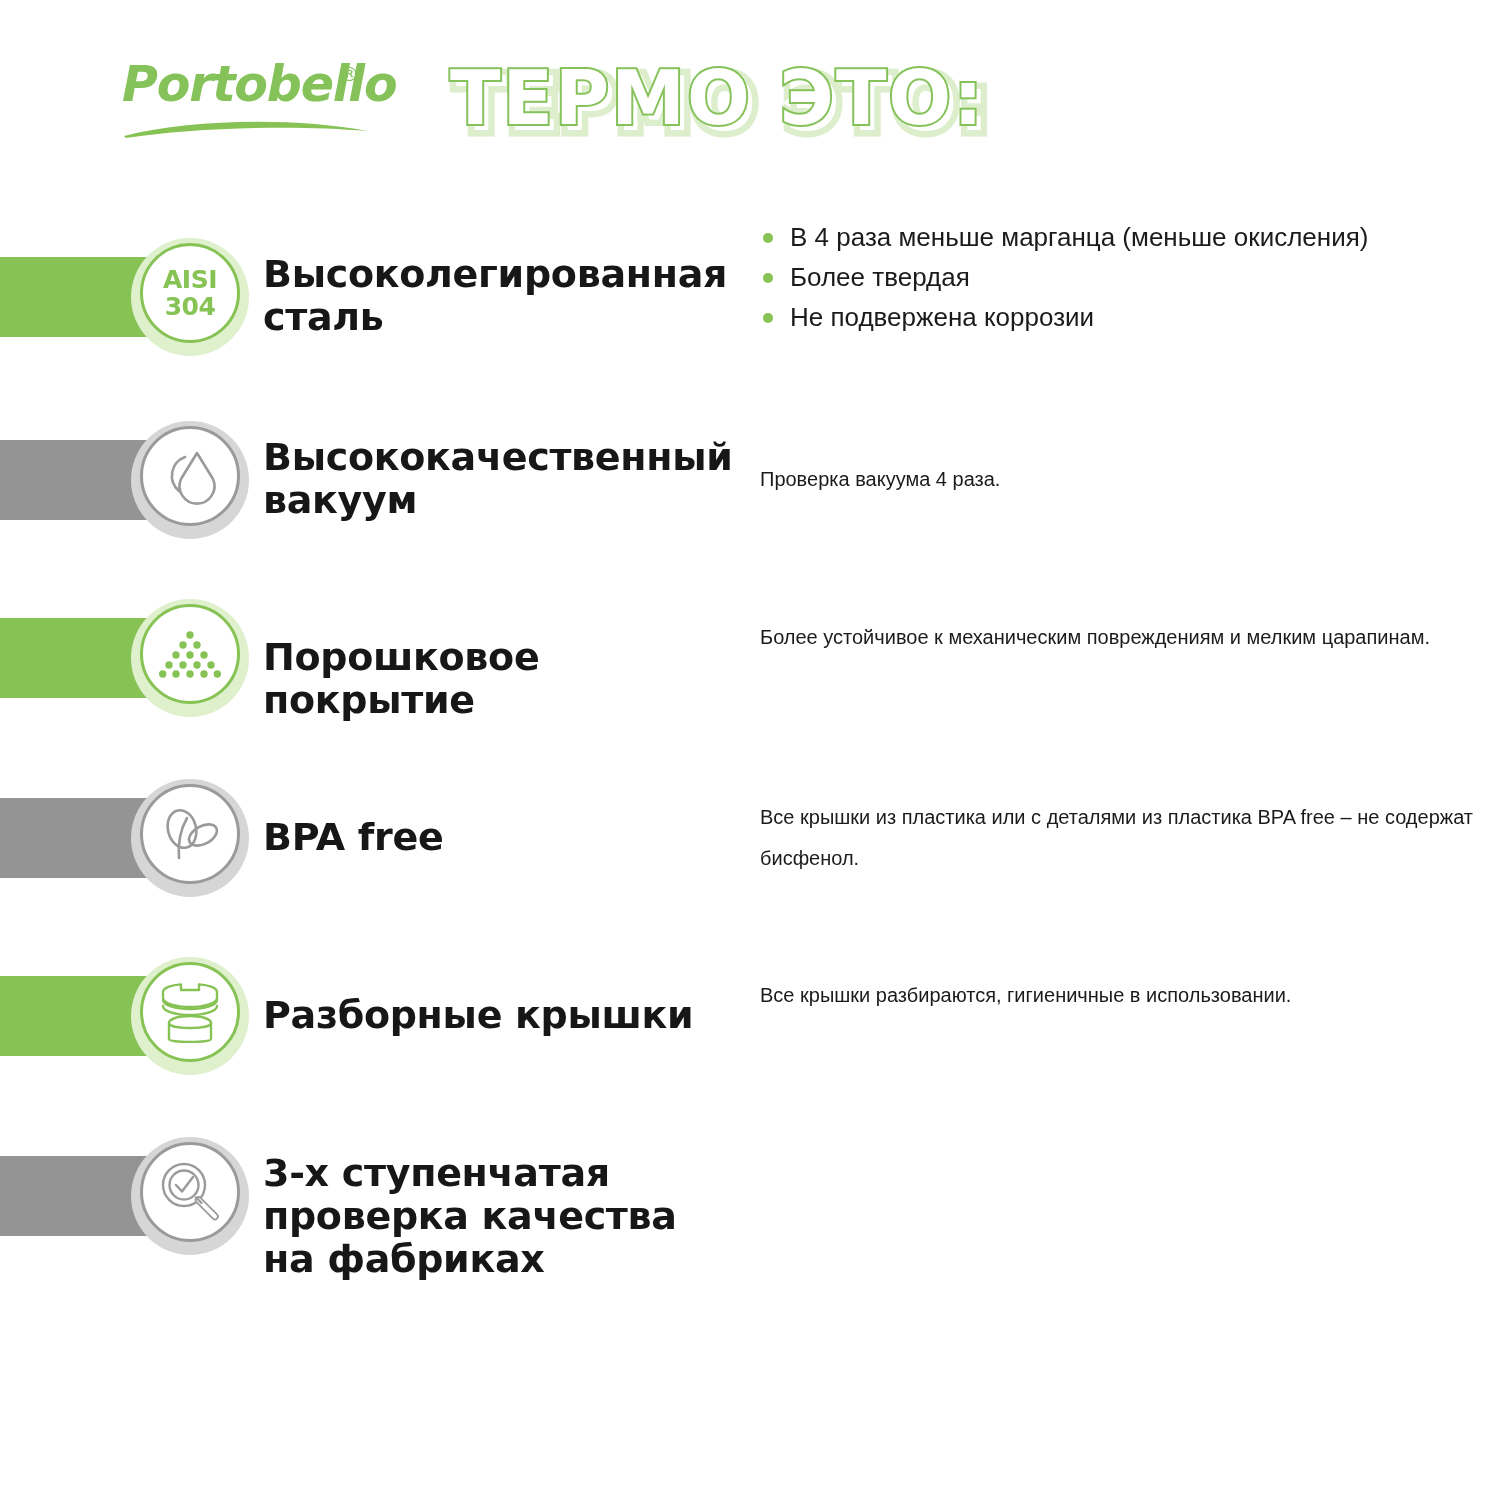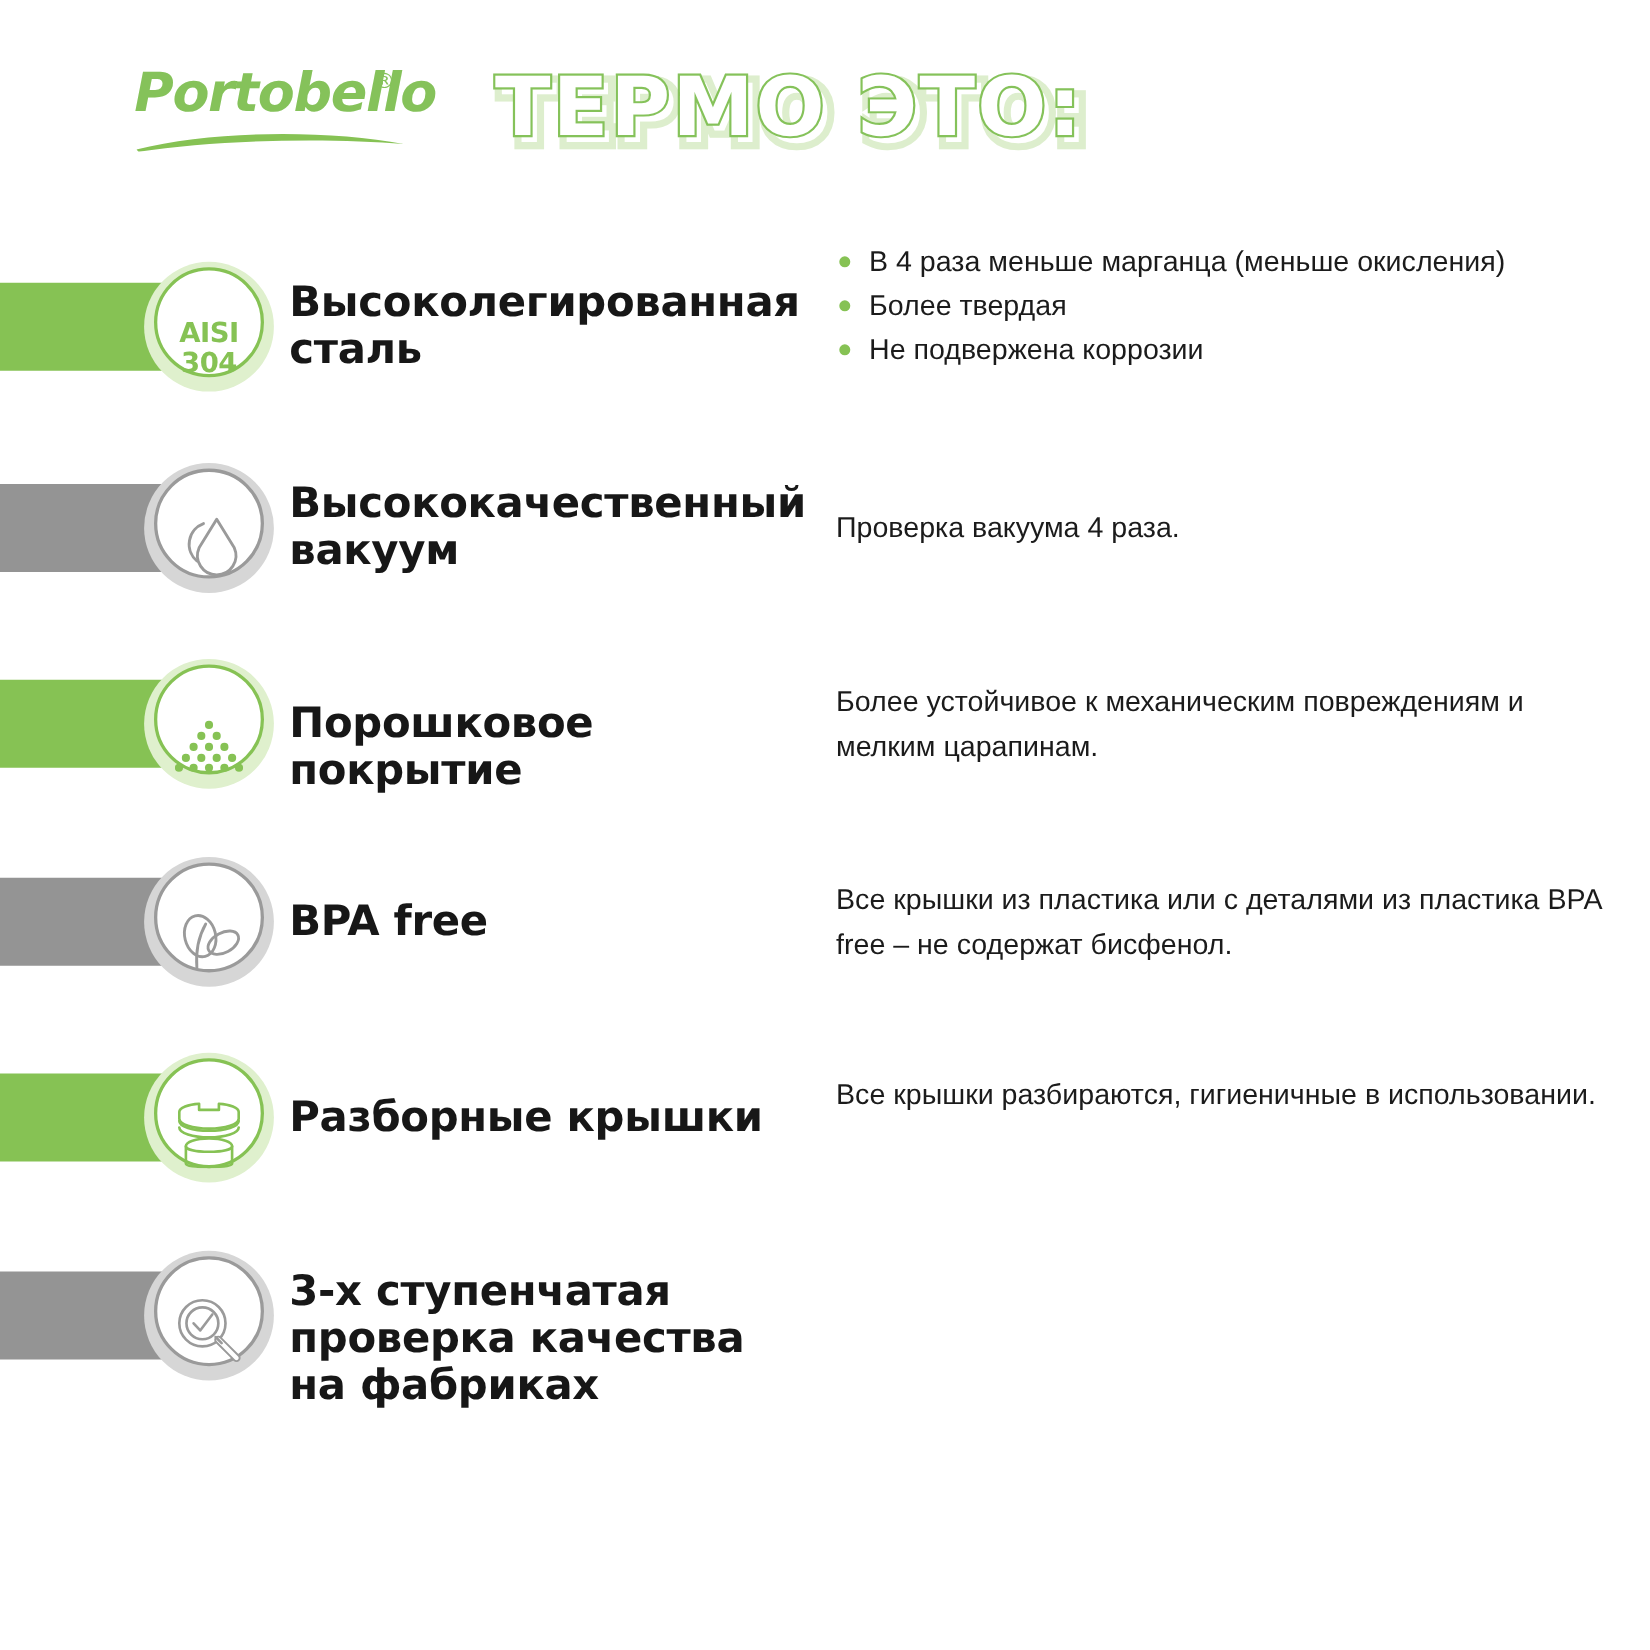--- a/index.html
+++ b/index.html
@@ -139,21 +139,21 @@
     background: #ffffff;
     box-sizing: border-box;
   }
   .badge.green .disc { border: 3px solid #86c254; }
   .badge.gray  .disc { border: 3px solid #9a9a9a; }
   .badge .glyph {
     position: absolute;
     left: 9px; top: 5px;
     width: 100px; height: 100px;
     display: flex;
-    align-items: flex-end;
+    align-items: center;
     justify-content: center;
   }
   .aisi-text {
     font-family: "DejaVu Sans", sans-serif;
     font-weight: bold;
     font-size: 25px;
     line-height: 27px;
     letter-spacing: -0.5px;
     color: #86c254;
     text-align: center;
@@ -171,21 +171,21 @@
     width: 470px;
   }
   .heading.two-line { top: -44px; }
   .heading.one-line { top: -22px; }
 
   .desc {
     position: absolute;
     left: 760px;
     font-family: "Liberation Sans", sans-serif;
     font-weight: normal;
-    font-size: 26px;
+    font-size: 20px;
     line-height: 41px;
     color: #1b1b1b;
     width: 720px;
   }
   .desc.one-line { top: -21px; }
   .desc.two-line { top: -41px; }
 
   ul.bullets {
     position: absolute;
     left: 760px;

